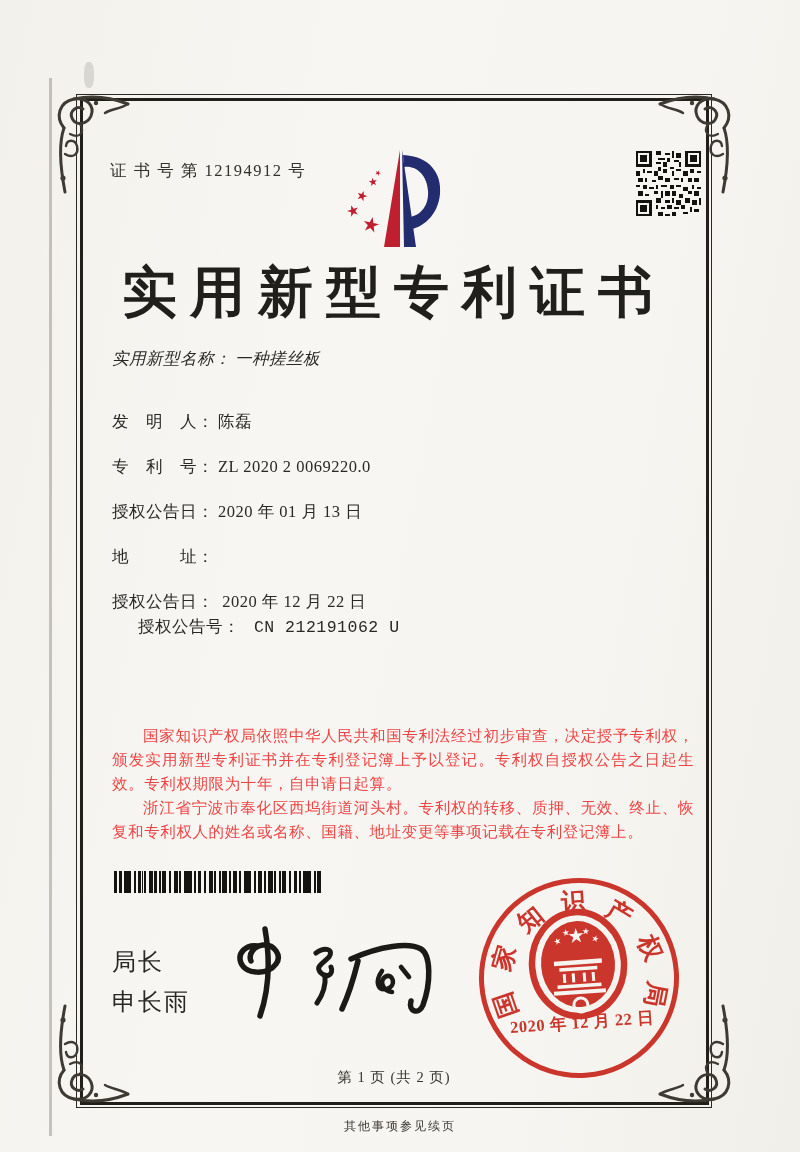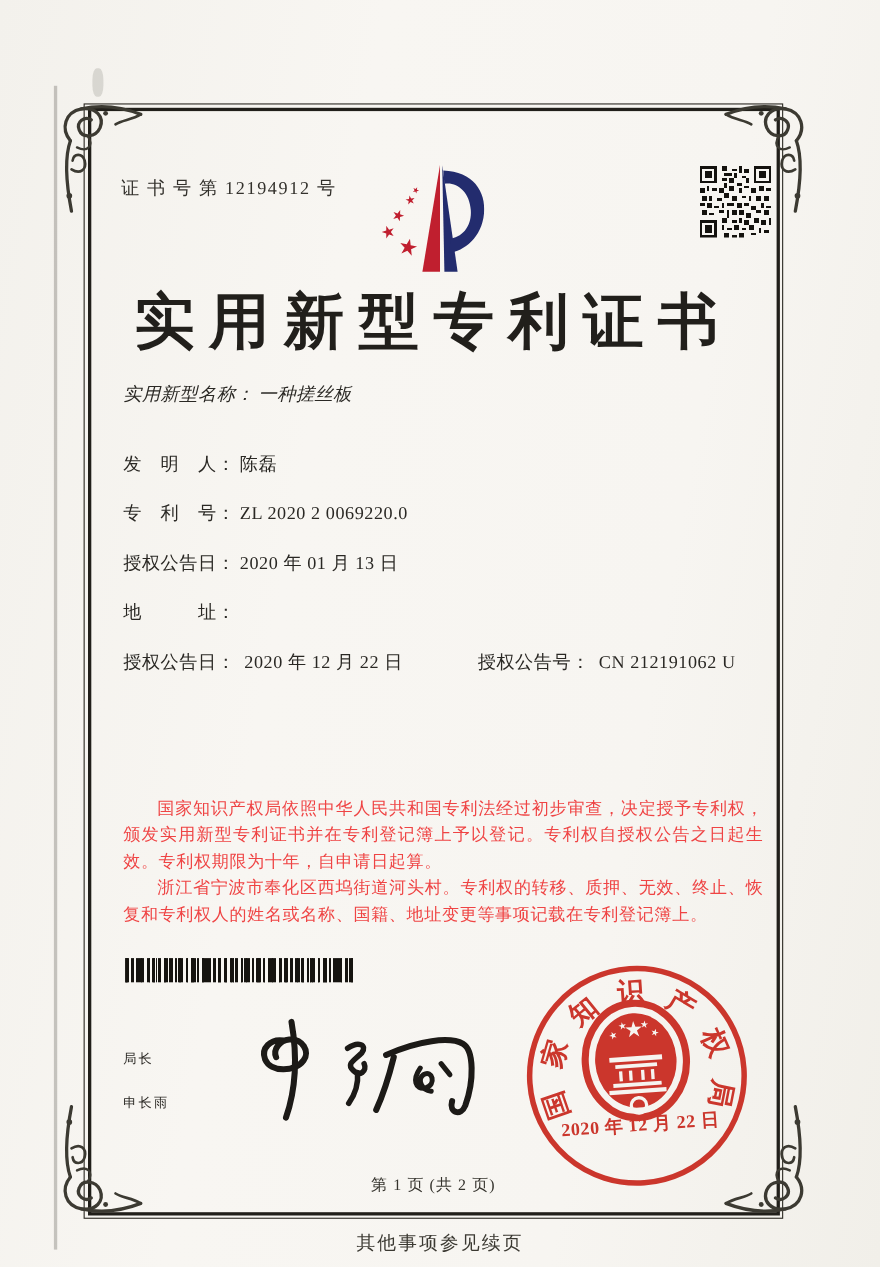--- a/index.html
+++ b/index.html
@@ -34,54 +34,54 @@
   .qr { position:absolute; left:636px; top:151px; width:65px; height:65px; }
 
   .title { position:absolute; left:76px; top:256px; width:636px; text-align:center;
     font-size:55px; font-weight:600; letter-spacing:13px; color:#211f1b; }
 
   .fields { position:absolute; left:112px; top:346px; width:585px; font-size:16.5px; }
   .frow { display:flex; line-height:26px; margin-bottom:19px; white-space:nowrap; }
   .frow.first { margin-bottom:37px;font-style:italic; }
   .flabel { flex:0 0 auto; letter-spacing:.5px; }
   .fvalue { margin-left:4px; letter-spacing:.5px; }
-  .grant-row { display:flex; line-height:26px; white-space:nowrap; }
-  .grant-right { margin-left:68px; }
+  .grant-row { display:flex; line-height:26px; white-space:nowrap;flex-direction:column; }
+  .grant-right { margin-left:26px;font-family:Liberation Mono, monospace; }
 
   .paragraphs { position:absolute; left:112px; top:684px; width:582px;
     font-size:15.5px; line-height:24px; text-align:justify; color:#ef4444;margin-top:40px; }
   .paragraphs p { text-indent:2em; letter-spacing:.6px; }
 
   .barcode { position:absolute; left:114px; top:871px; width:207px; height:22px;
     background:
       repeating-linear-gradient(90deg,#15130f 0 2px,transparent 2px 5px),
       repeating-linear-gradient(90deg,#15130f 0 1px,transparent 1px 7px),
       repeating-linear-gradient(90deg,#15130f 0 3px,transparent 3px 12px),
       repeating-linear-gradient(90deg,transparent 0 17px,#f7f5f1 17px 19px);
   }
 
-  .officer { position:absolute; left:112px; top:942px; font-size:12px; line-height:40px;
+  .officer { position:absolute; left:112px; top:942px; font-size:24px; line-height:40px;
     color:#2a2824; letter-spacing:2px; }
   .signature { position:absolute; left:228px; top:922px; width:210px; height:100px; }
 
   .seal { position:absolute; left:477px; top:876px; width:204px; height:204px;
     transform:rotate(-4deg); opacity:.93; }
   .seal-ring { position:absolute; inset:2px; border-radius:50%;
     border:5.5px solid #c8281e; }
   .seal-char { position:absolute; left:50%; top:50%; font-size:25px; font-weight:700;
     color:#c8281e; width:26px; margin-left:-13px; margin-top:-15px; text-align:center; }
   .emblem { position:absolute; left:52px; top:32px; width:100px; height:118px; }
   .seal-date { position:absolute; left:4px; top:136px; width:196px; text-align:center;
     font-size:16.5px; color:#c8281e; letter-spacing:.5px; font-weight:600;
     white-space:nowrap; }
 
   .page-num { position:absolute; left:76px; top:1068px; width:636px; text-align:center;
     font-size:14.5px; letter-spacing:1px; color:#35332d; }
   .footer-note { position:absolute; left:0; top:1118px; width:800px; text-align:center;
-    font-size:17px; letter-spacing:2px; color:#3b3932; }
+    font-size:12px; letter-spacing:2px; color:#3b3932; }
 </style>
 </head>
 <body>
 
 <svg width="0" height="0" style="position:absolute">
   <defs>
     <path id="star5" d="M0,-1 L0.2245,-0.309 0.9511,-0.309 0.3633,0.118 0.5878,0.809 0,0.382 -0.5878,0.809 -0.3633,0.118 -0.9511,-0.309 -0.2245,-0.309 Z"></path>
     <g id="flourish-art" fill="none" stroke="#3c3a32" stroke-width="3" stroke-linecap="round">
       <path d="M15,2 C10,28 9,52 14,66"></path>
       <path d="M14,66 C5,77 9,92 24,95 C37,97 45,88 41,78 C37,69 25,68 22,76 C19,83 27,89 33,85"></path>

